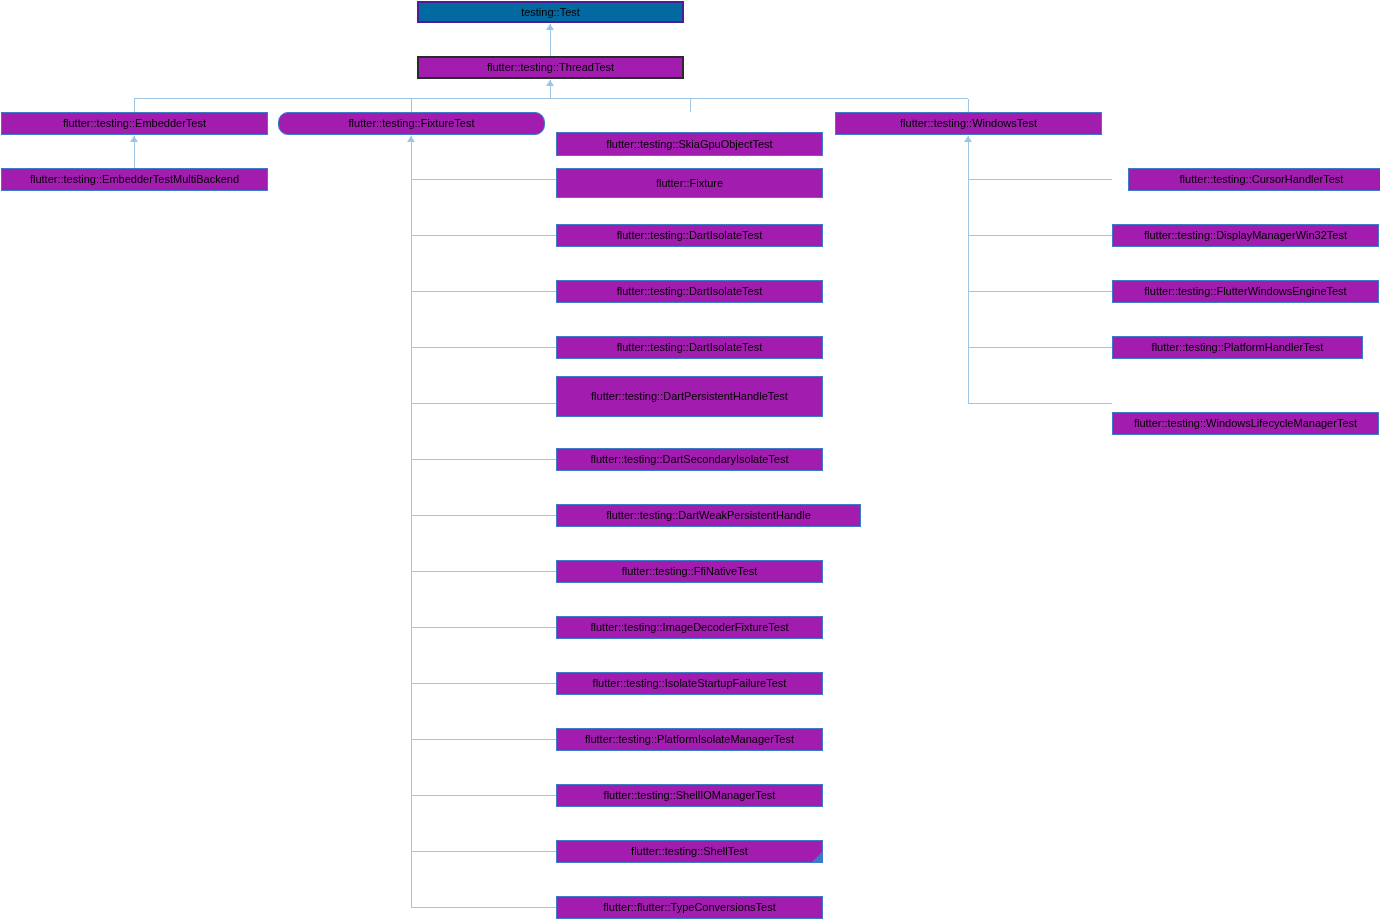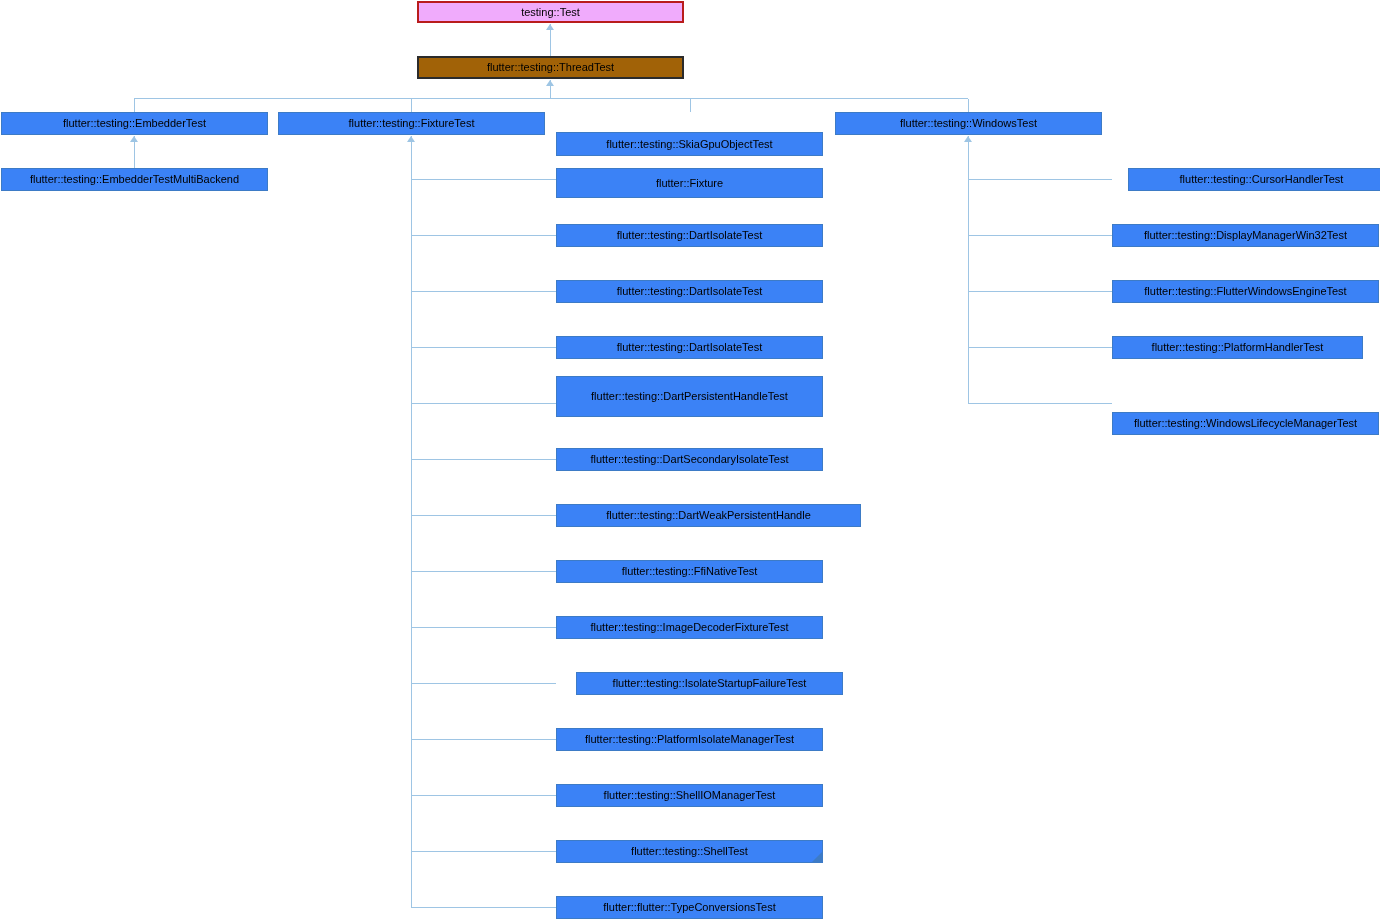--- a/index.html
+++ b/index.html
@@ -18,29 +18,29 @@
     box-sizing: border-box;
     display: flex;
     align-items: center;
     justify-content: center;
     text-align: center;
     white-space: nowrap;
     overflow: hidden;
     line-height: 1;
   }
   .node.root {
-    background: #f0abfc;
-    border: 2px solid #b91c1c;
+    background: #0369a1;
+    border: 2px solid #4c1d95;
   }
   .node.current {
-    background: #a16207;
+    background: #a21caf;
     border: 2px solid #2b2b2b;
   }
   .node.blue {
-    background: #3b82f6;
+    background: #a21caf;
     border: 1px solid #3d7bc6;
     cursor: pointer;
   }
   .vline, .hline {
     position: absolute;
     background: #9ec5e4;
   }
   .vline { width: 1px; }
   .hline { height: 1px; }
   .arrow-up {
@@ -66,21 +66,21 @@
   <div class="node root" id="node-root" style="left:417px; top:1px; width:267px; height:22px;">testing::Test</div>
   <div class="node current" id="node-parent" style="left:417px; top:56px; width:267px; height:23px;">flutter::testing::ThreadTest</div>
 
 <div class="vline" style="left: 550px; top: 24px; height: 32px;"></div>
     <div class="arrow-up" style="left: 546px; top: 24px;"></div>
     <div class="vline" style="left: 550px; top: 80px; height: 18px;"></div>
     <div class="arrow-up" style="left: 546px; top: 80px;"></div>
     <div class="hline" style="left: 134px; top: 98px; width: 834px;"></div>
     <div class="node blue" style="left: 1px; top: 112px; width: 267px; height: 23px;">flutter::testing::EmbedderTest</div>
     <div class="vline" style="left: 134px; top: 99px; height: 13px;"></div>
-    <div class="node blue" style="left: 278px; top: 112px; width: 267px; height: 23px;">flutter::testing::FixtureTest</div>
+    <div class="node blue" style="left: 278px; top: 112px; width: 267px; height: 23px; border-radius: 10px;">flutter::testing::FixtureTest</div>
     <div class="vline" style="left: 411px; top: 99px; height: 13px;"></div>
     <div class="node blue" style="left: 556px; top: 112px; width: 267px; height: 24px; margin-top: 20px;">flutter::testing::SkiaGpuObjectTest</div>
     <div class="vline" style="left: 690px; top: 99px; height: 13px;"></div>
     <div class="node blue" style="left: 835px; top: 112px; width: 267px; height: 23px;">flutter::testing::WindowsTest</div>
     <div class="vline" style="left: 968px; top: 99px; height: 13px;"></div>
     <div class="arrow-up" style="left: 130px; top: 136px;"></div>
     <div class="vline" style="left: 134px; top: 136px; height: 32px;"></div>
     <div class="node blue" style="left: 1px; top: 168px; width: 267px; height: 23px;">flutter::testing::EmbedderTestMultiBackend</div>
     <div class="arrow-up" style="left: 407px; top: 136px;"></div>
     <div class="vline" style="left: 411px; top: 136px; height: 771px;"></div>
@@ -96,21 +96,21 @@
     <div class="node blue" style="left: 556px; top: 376px; width: 267px; height: 41px;">flutter::testing::DartPersistentHandleTest</div>
     <div class="hline" style="left: 411px; top: 459px; width: 145px;"></div>
     <div class="node blue" style="left: 556px; top: 448px; width: 267px; height: 23px;">flutter::testing::DartSecondaryIsolateTest</div>
     <div class="hline" style="left: 411px; top: 515px; width: 145px;"></div>
     <div class="node blue" style="left: 556px; top: 504px; width: 305px; height: 23px;">flutter::testing::DartWeakPersistentHandle</div>
     <div class="hline" style="left: 411px; top: 571px; width: 145px;"></div>
     <div class="node blue" style="left: 556px; top: 560px; width: 267px; height: 23px;">flutter::testing::FfiNativeTest</div>
     <div class="hline" style="left: 411px; top: 627px; width: 145px;"></div>
     <div class="node blue" style="left: 556px; top: 616px; width: 267px; height: 23px;">flutter::testing::ImageDecoderFixtureTest</div>
     <div class="hline" style="left: 411px; top: 683px; width: 145px;"></div>
-    <div class="node blue" style="left: 556px; top: 672px; width: 267px; height: 23px; margin-left: 20px;">flutter::testing::IsolateStartupFailureTest</div>
+    <div class="node blue" style="left: 556px; top: 672px; width: 267px; height: 23px;">flutter::testing::IsolateStartupFailureTest</div>
     <div class="hline" style="left: 411px; top: 739px; width: 145px;"></div>
     <div class="node blue" style="left: 556px; top: 728px; width: 267px; height: 23px;">flutter::testing::PlatformIsolateManagerTest</div>
     <div class="hline" style="left: 411px; top: 795px; width: 145px;"></div>
     <div class="node blue" style="left: 556px; top: 784px; width: 267px; height: 23px;">flutter::testing::ShellIOManagerTest</div>
     <div class="hline" style="left: 411px; top: 851px; width: 145px;"></div>
     <div class="node blue" style="left: 556px; top: 840px; width: 267px; height: 23px;">flutter::testing::ShellTest<div class="fold"></div></div>
     <div class="hline" style="left: 411px; top: 907px; width: 145px;"></div>
     <div class="node blue" style="left: 556px; top: 896px; width: 267px; height: 23px;">flutter::flutter::TypeConversionsTest</div>
     <div class="arrow-up" style="left: 964px; top: 136px;"></div>
     <div class="vline" style="left: 968px; top: 136px; height: 267px;"></div>

